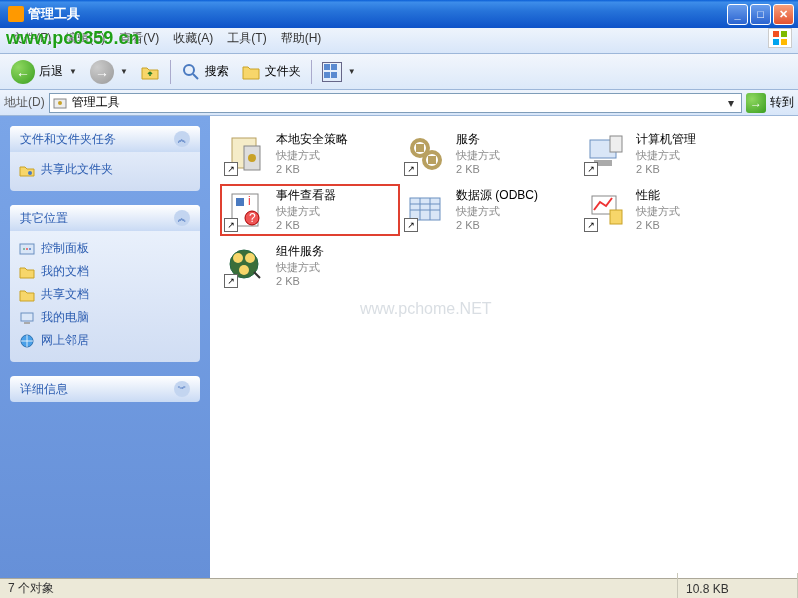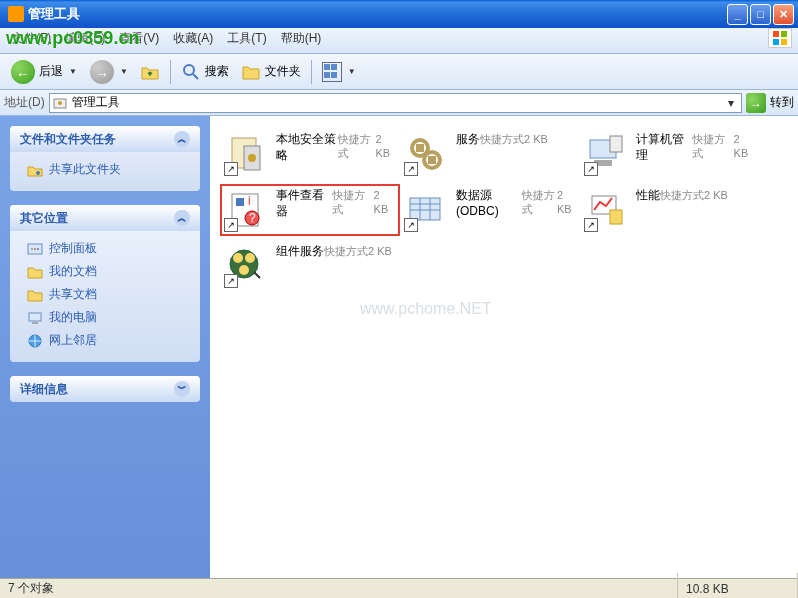--- a/index.html
+++ b/index.html
@@ -41,34 +41,34 @@
 .addr-label { color: #555; }
 .addr-field { flex: 1; height: 20px; border: 1px solid #7f9db9; background: #fff; display: flex; align-items: center; padding: 0 2px; gap: 4px; }
 .addr-ic { width: 16px; height: 16px; }
 .addr-dd { width: 16px; text-align: center; color: #333; cursor: default; }
 .go-btn { width: 20px; height: 20px; background: radial-gradient(circle at 30% 30%, #8fd860, #3a9e20); border-radius: 3px; color: #fff; display: flex; align-items: center; justify-content: center; }
 
 
 .main { display: flex; height: 462px; }
 .sidebar { width: 210px; background: linear-gradient(#7aa5e8, #6690d8); padding: 10px; overflow: hidden; }
 .panel { background: linear-gradient(#eef4fd, #d0ddf3); border-radius: 4px; margin-bottom: 14px; overflow: hidden; }
-.panel-hd { background: linear-gradient(#fff, #c9daf4); height: 26px; display: flex; align-items: center; padding: 0 10px; color: #2b5cb0; font-weight: bold; justify-content: space-between; }
+.panel-hd { background: linear-gradient(#fff, #c9daf4); height: 26px; display: flex; align-items: center; padding: 0 10px; color: #2b5cb0; font-weight: normal; justify-content: space-between; }
 .panel-hd .chev { width: 16px; height: 16px; border-radius: 50%; background: #c3d5f0; color: #2b5cb0; display: flex; align-items: center; justify-content: center; font-size: 9px; }
-.panel-bd { padding: 6px 17px 10px; }
+.panel-bd { padding: 6px 9px 10px; }
 .panel-link { display: flex; align-items: center; gap: 6px; color: #2b5cb0; padding: 3px 0; cursor: pointer; }
 .pl-ic { width: 16px; height: 16px; flex-shrink: 0; }
 
 
 .content { flex: 1; background: #fff; padding: 10px; overflow: auto; }
 .tile-row { display: flex; flex-wrap: wrap; }
 .tile { width: 180px; display: flex; gap: 8px; padding: 4px; margin: 2px 0; }
 .tile.selected { border: 2px solid #e04030; padding: 2px; }
 .tile-icon { width: 44px; height: 44px; position: relative; flex-shrink: 0; }
 .shortcut-arrow { position: absolute; bottom: 0; left: 0; width: 14px; height: 14px; background: #fff; border: 1px solid #666; display: flex; align-items: center; justify-content: center; font-size: 9px; }
-.tile-text { display: flex; flex-direction: row; line-height: 1.3; }
+.tile-text { display: flex; flex-direction: column; line-height: 1.3; }
 .tile-name { color: #000; }
 .tile-type, .tile-size { color: #888; font-size: 11px; }
 
 
 .statusbar { height: 20px; background: #ece9d8; border-top: 1px solid #aca899; display: flex; align-items: center; font-size: 11px; color: #333; }
 .status-cell { padding: 16px 8px; border-right: 1px solid #c9c7b8; height: 100%; display: flex; align-items: center; }
 .status-cell.left { flex: 1; }
 .status-cell.mid { width: 120px; }
 
 

